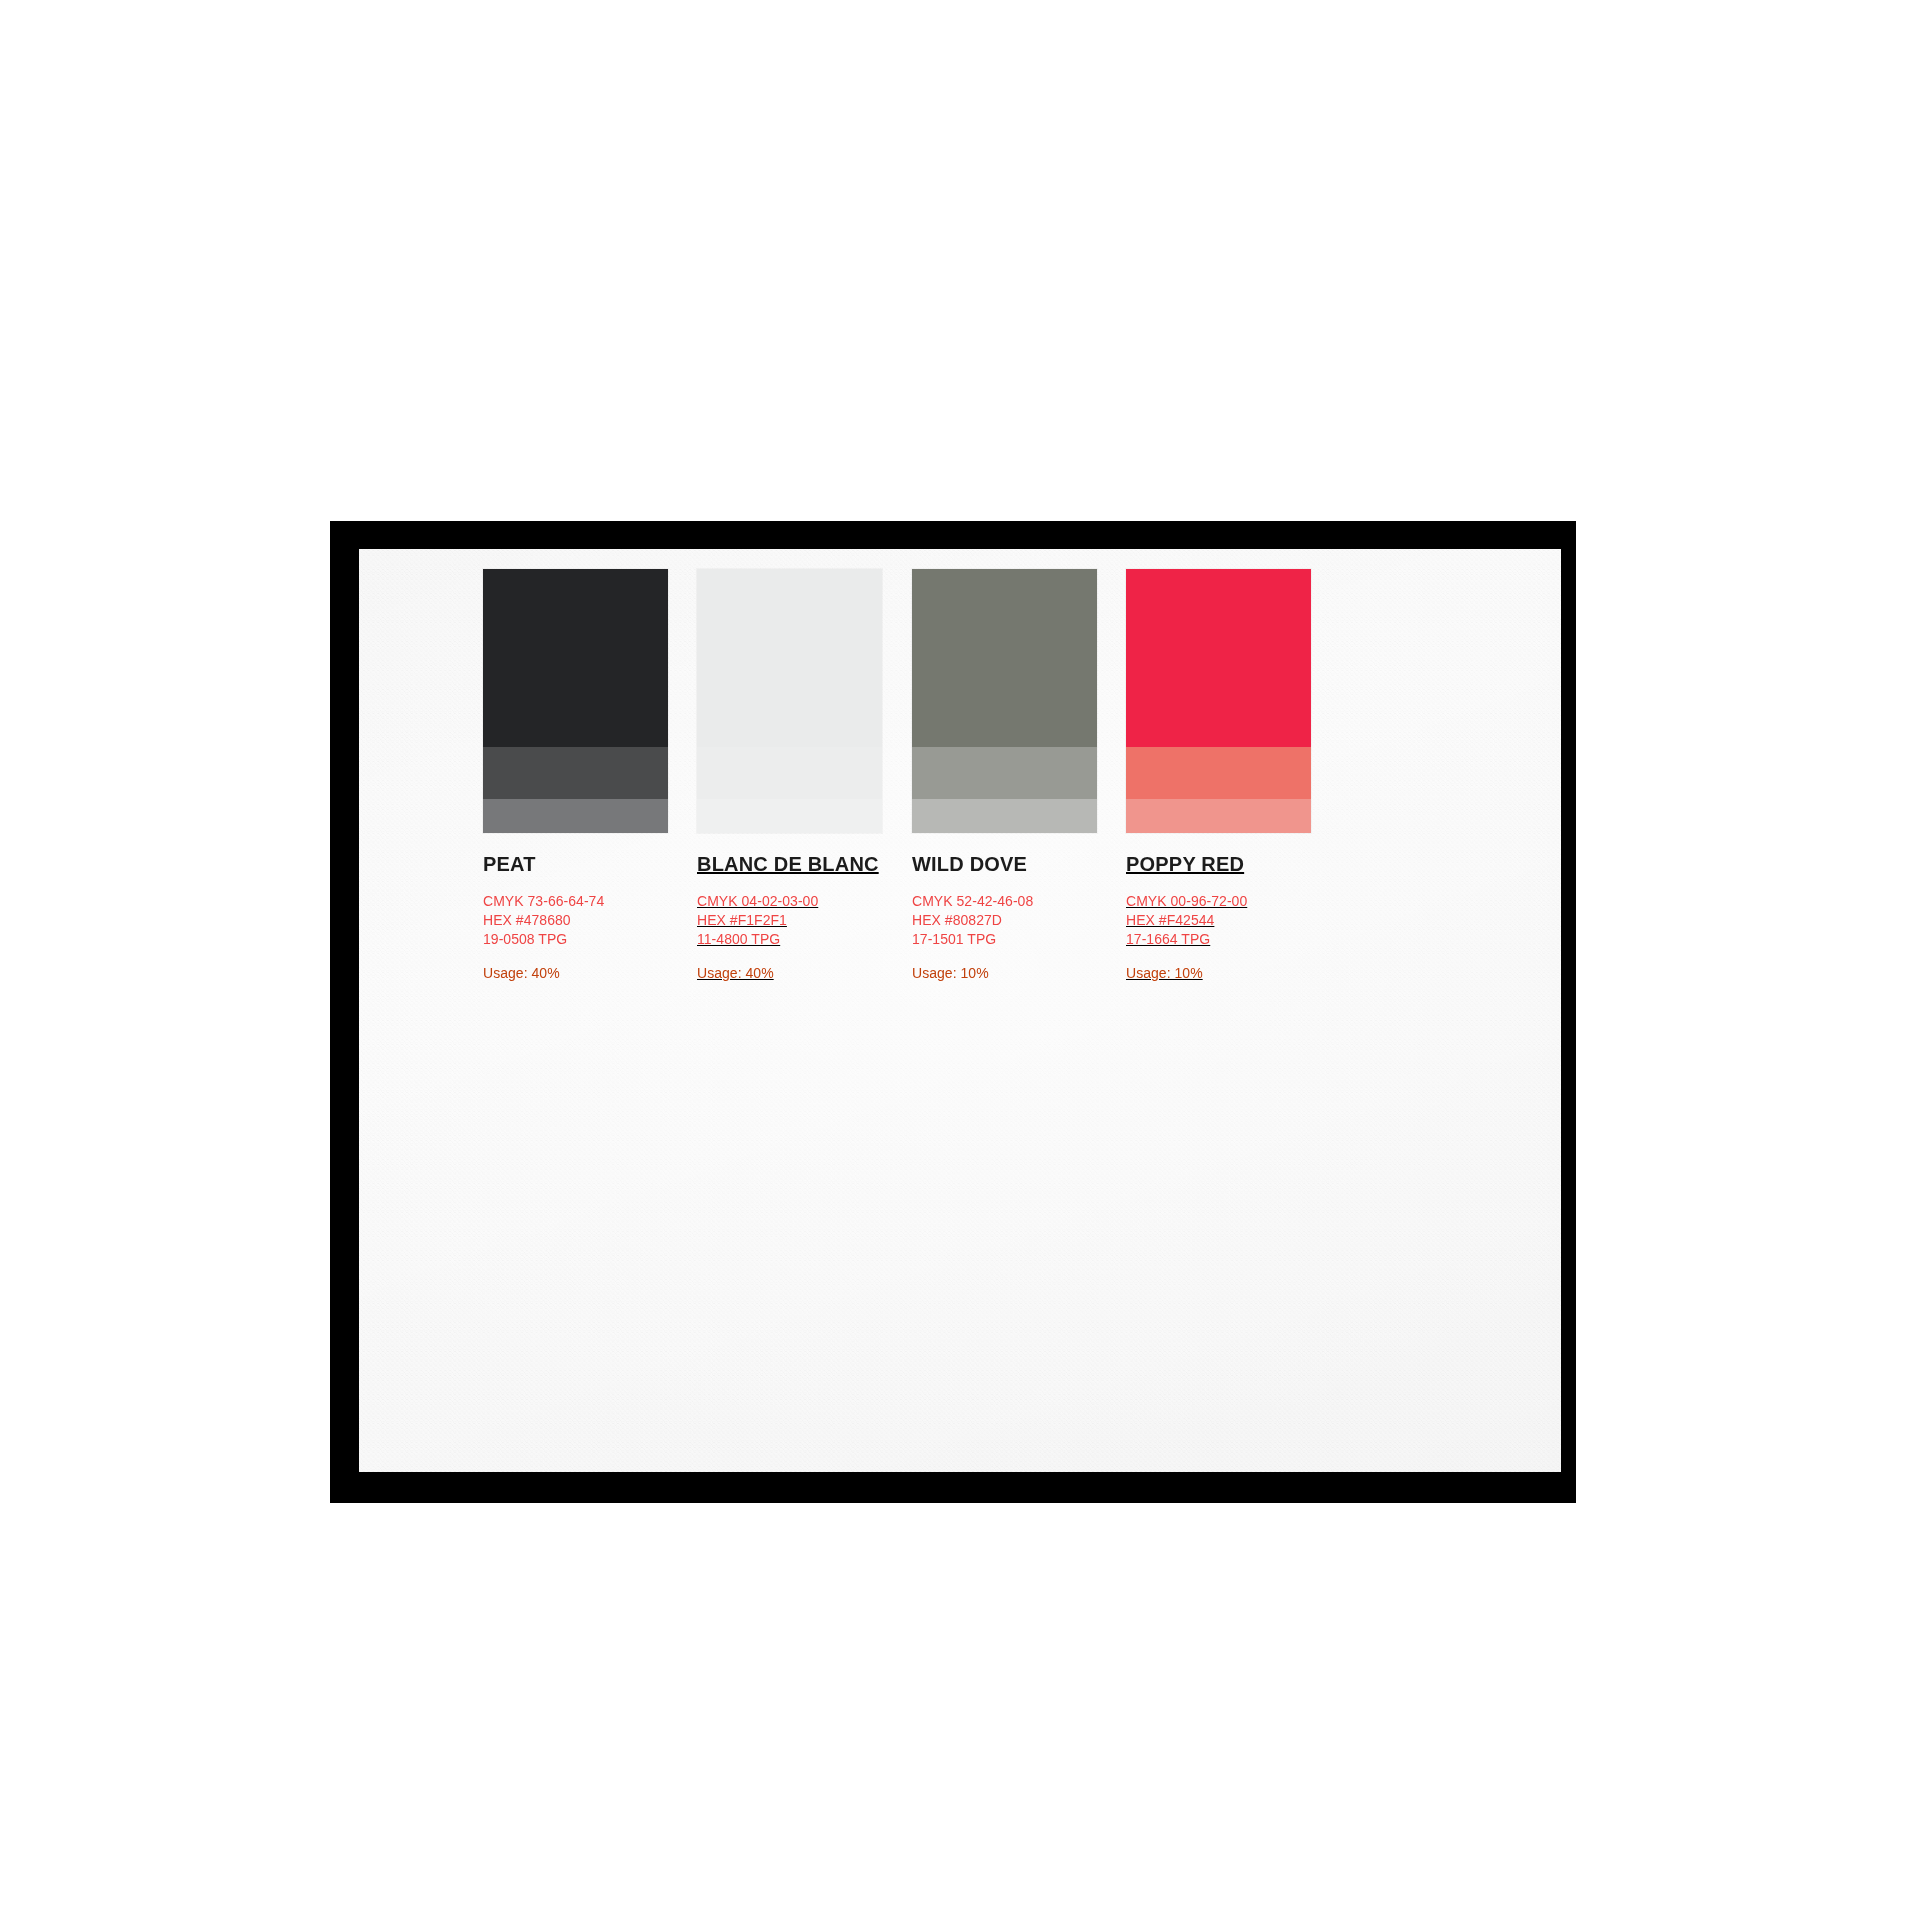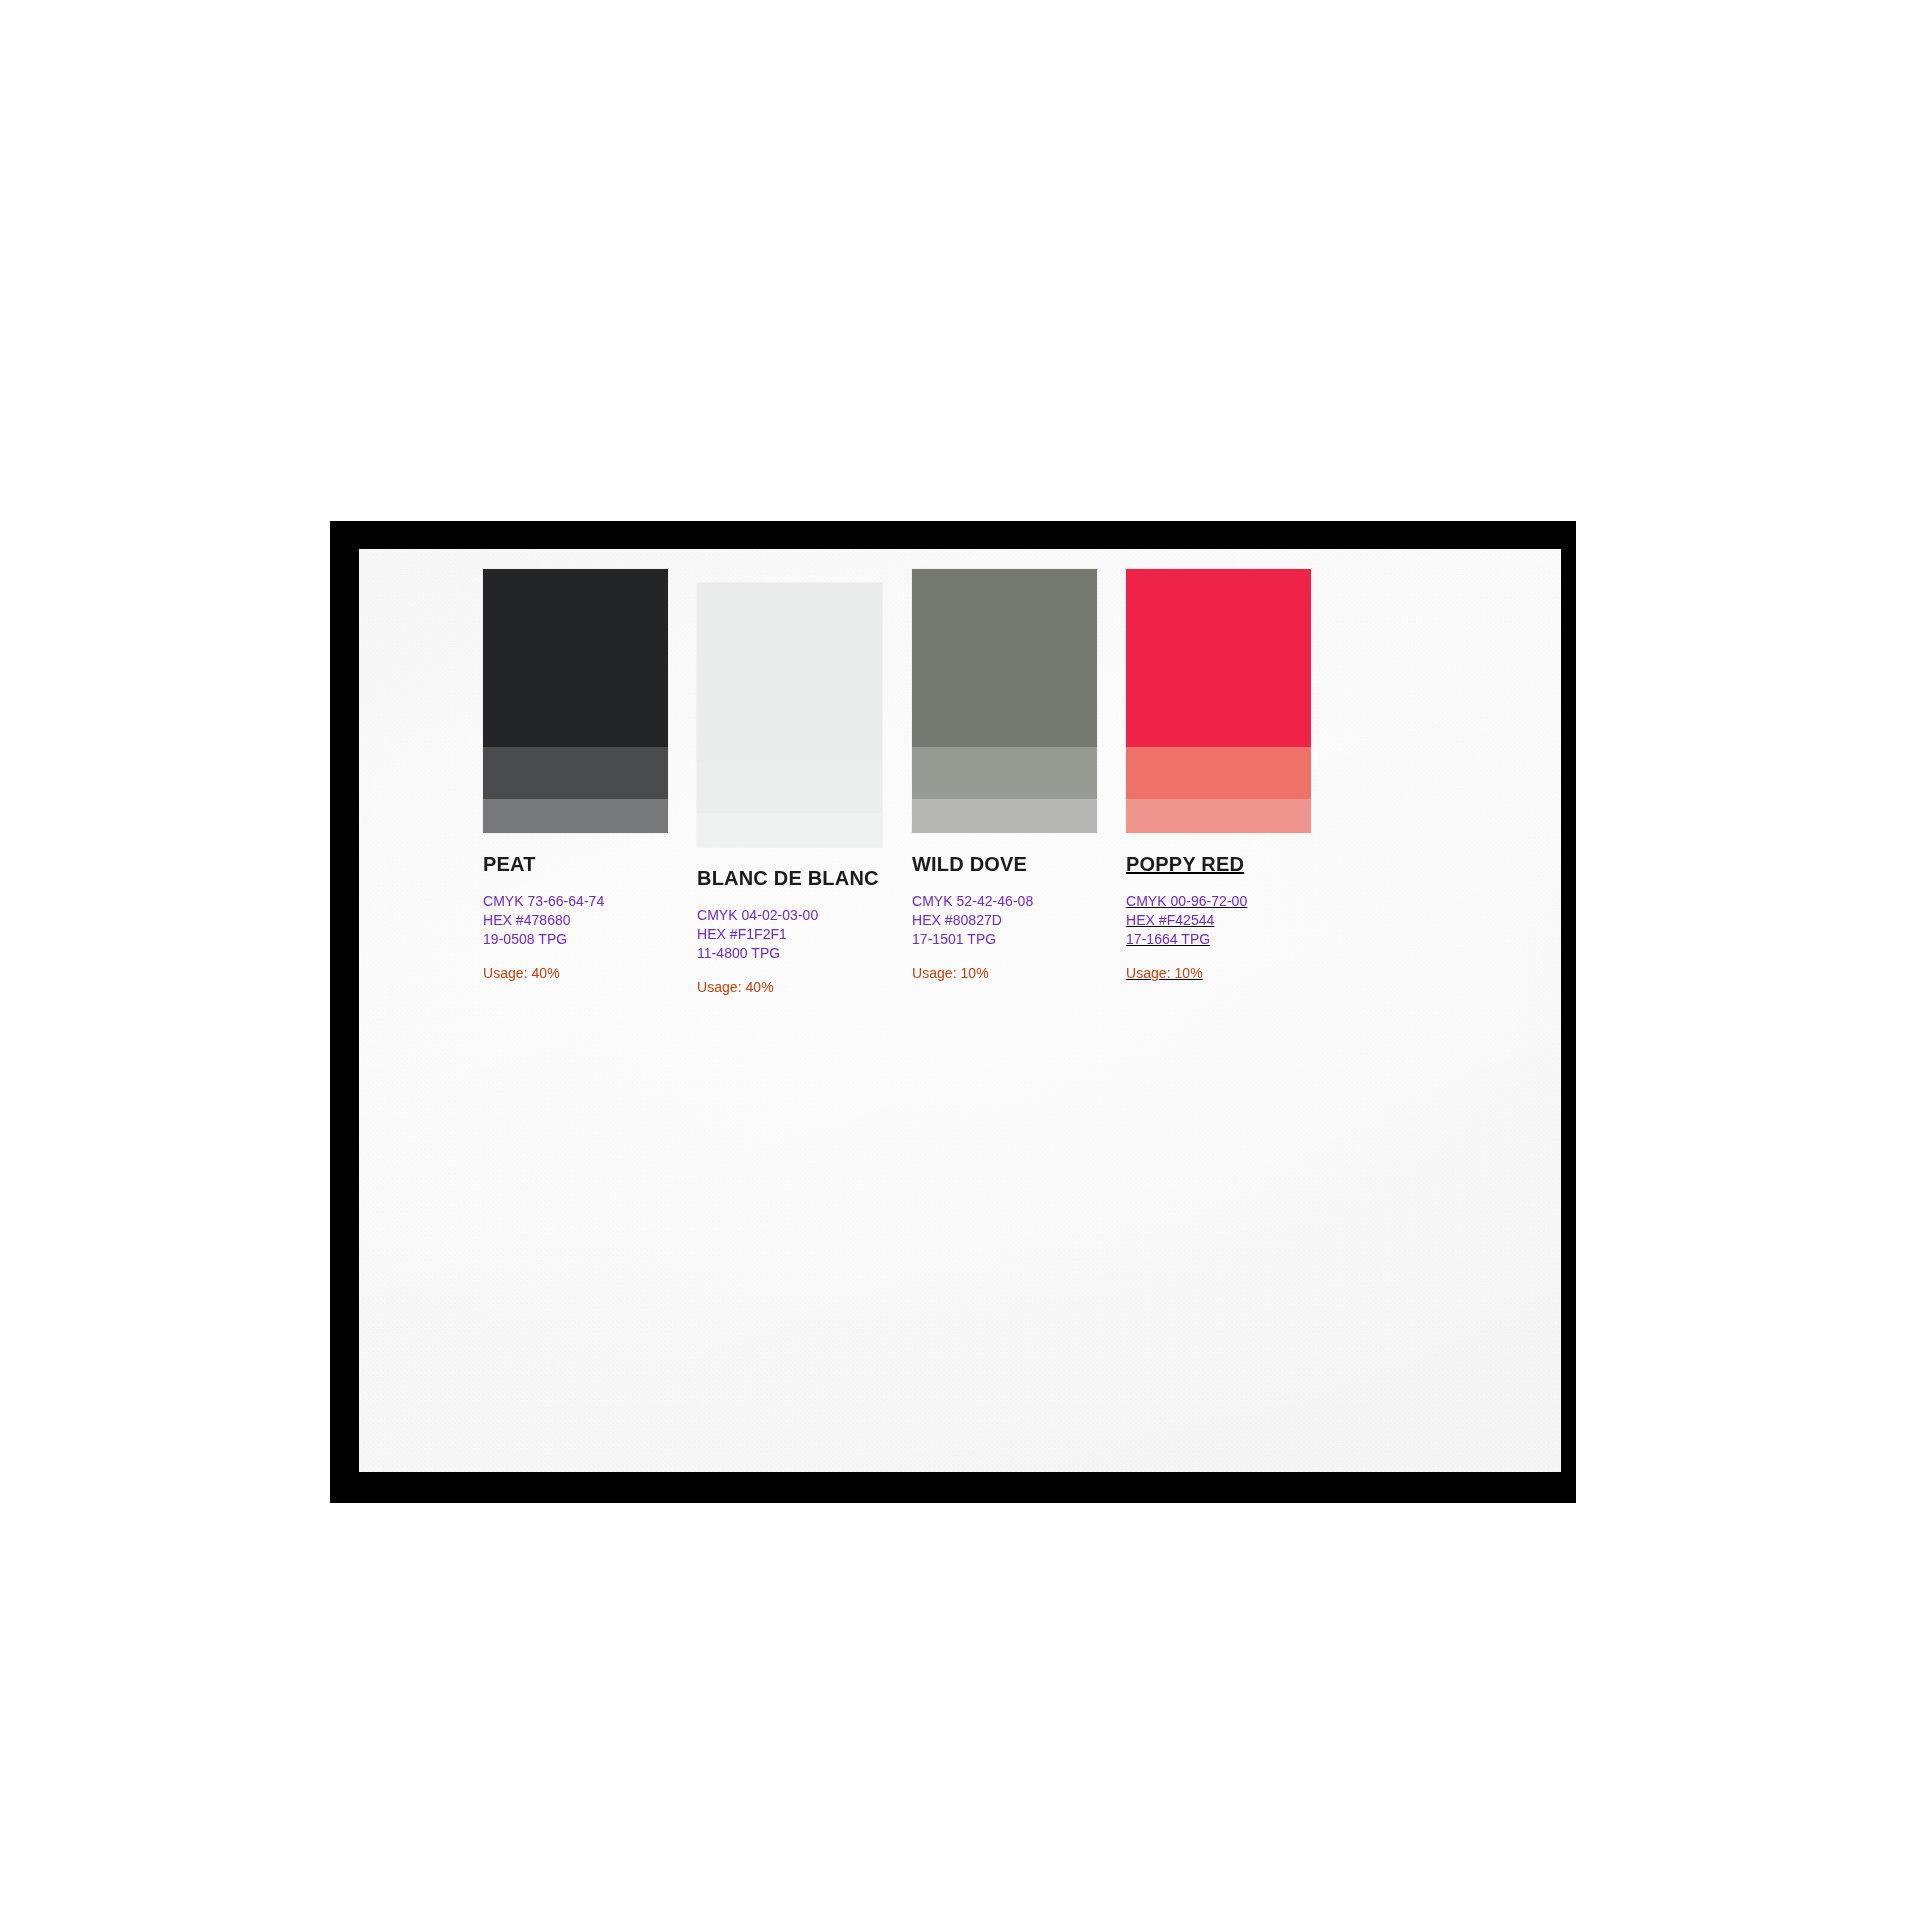--- a/index.html
+++ b/index.html
@@ -83,21 +83,21 @@
     font-weight: bold;
     letter-spacing: 0.2px;
     color: #1c1c1c;
     line-height: 1;
     white-space: nowrap;
   }
   .specs {
     margin-top: 17.6px;
     font-size: 14px;
     line-height: 19px;
-    color: #6d28d9;
+    color: #ef4444;
     letter-spacing: 0.04px;
     white-space: nowrap;
   }
   .usage {
     margin-top: 17.6px;
     font-size: 14px;
     line-height: 1;
     color: #c2410c;
     letter-spacing: 0.04px;
     white-space: nowrap;
@@ -116,21 +116,21 @@
             <div class="chip chip-light" style="background: rgb(119, 120, 122);"></div>
           </div>
           <div class="col-name">PEAT</div>
           <div class="specs">
             <div>CMYK 73-66-64-74</div>
             <div>HEX #478680</div>
             <div>19-0508 TPG</div>
           </div>
           <div class="usage">Usage: 40%</div>
         </div>
-        <div class="swatch-col" style="left: 338px; top: 34px;">
+        <div class="swatch-col" style="left: 338px; top: 20px; text-decoration: underline;">
           <div class="chips">
             <div class="chip chip-main" style="background: rgb(234, 235, 235);"></div>
             <div class="chip chip-mid" style="background: rgb(236, 237, 237);"></div>
             <div class="chip chip-light" style="background: rgb(239, 240, 240);"></div>
           </div>
           <div class="col-name">BLANC DE BLANC</div>
           <div class="specs">
             <div>CMYK 04-02-03-00</div>
             <div>HEX #F1F2F1</div>
             <div>11-4800 TPG</div>

